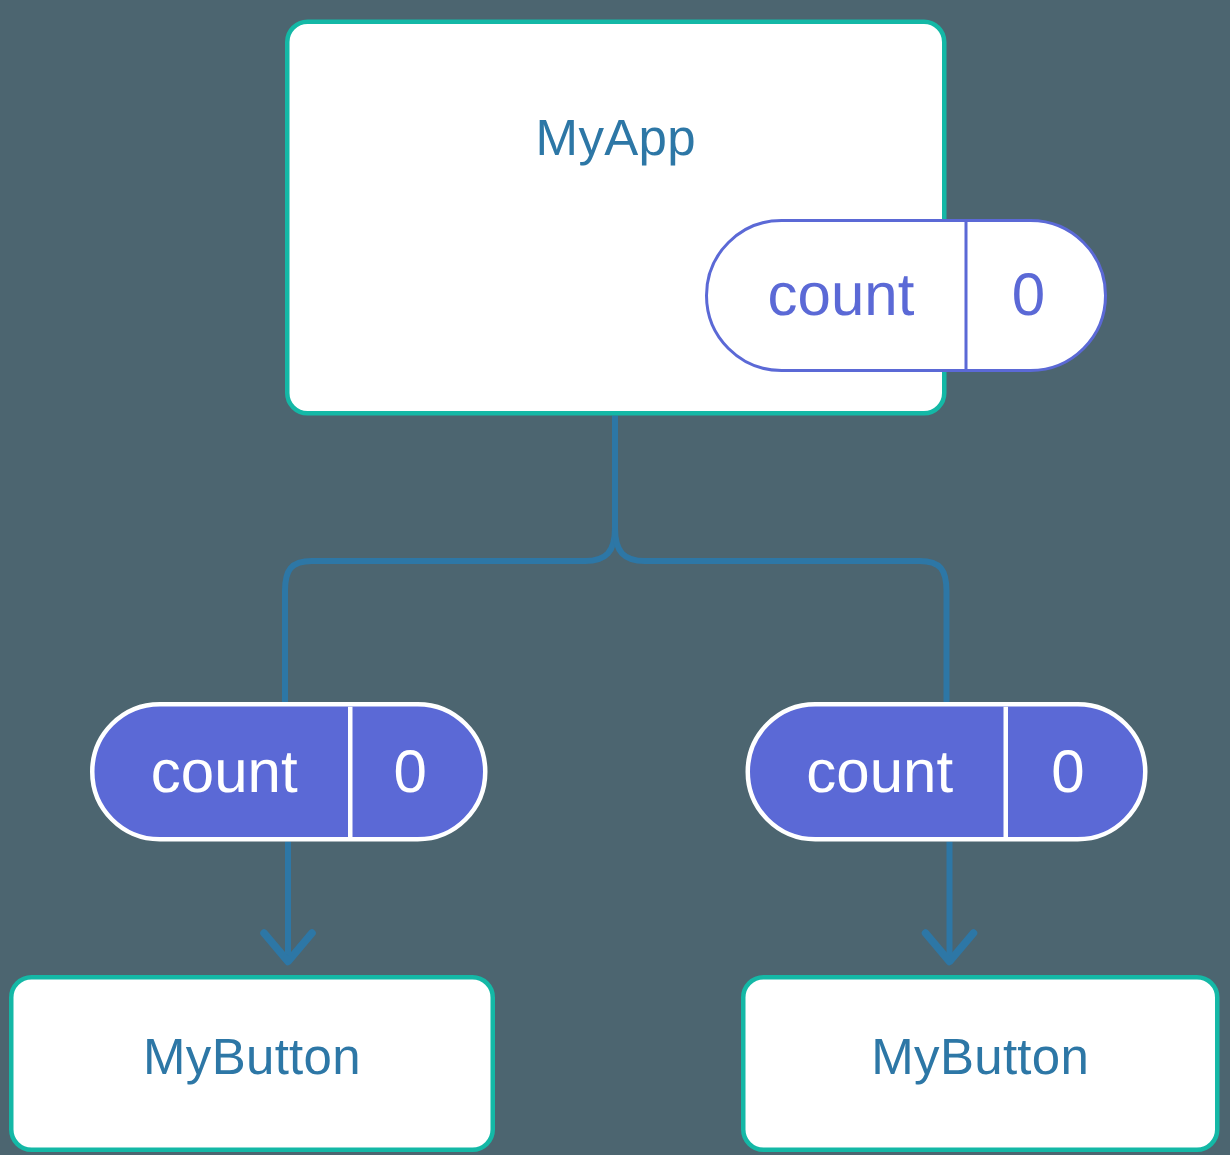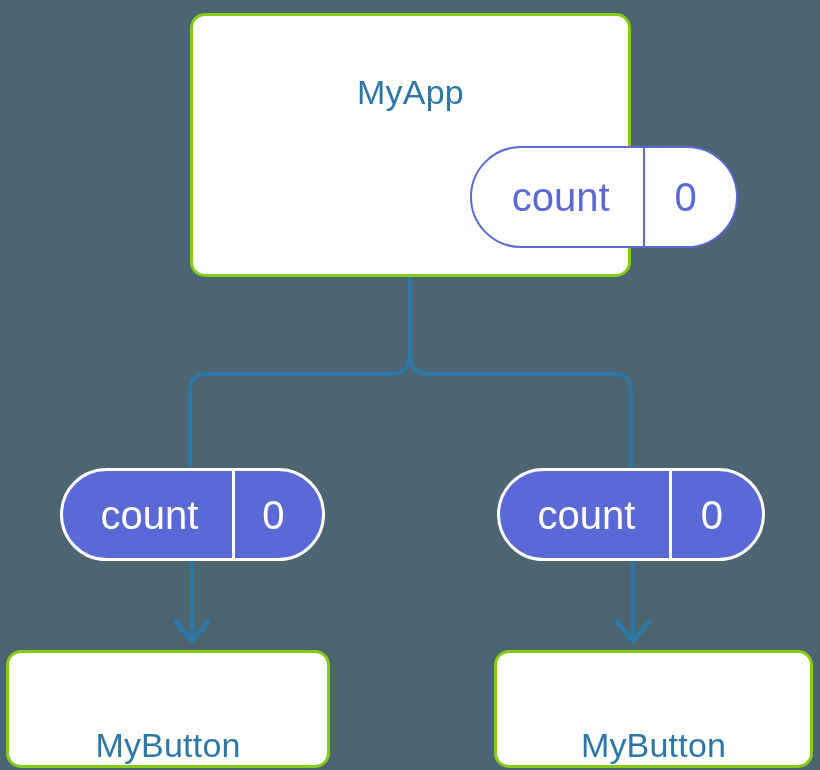--- a/index.html
+++ b/index.html
@@ -26,21 +26,21 @@
     height: 770px;
     z-index: 1;
     pointer-events: none;
   }
 
   
   .component-box {
     position: absolute;
     z-index: 2;
     background: #ffffff;
-    border: 3px solid #84cc16;
+    border: 3px solid #14b8a6;
     border-radius: 15px;
     box-sizing: border-box;
   }
 
   .component-title {
     position: absolute;
     left: 0;
     right: 0;
     text-align: center;
     color: #2d77a6;
@@ -69,21 +69,20 @@
     height: 118px;
   }
   #mybutton-right-box {
     left: 494px;
     top: 650px;
     width: 319px;
     height: 118px;
   }
   .mybutton-title {
     top: 33px;
-    margin-top: 40px;
   }
 
   
   .state-pill {
     position: absolute;
     z-index: 3;
     display: flex;
     align-items: stretch;
     box-sizing: border-box;
     border-radius: 999px;

